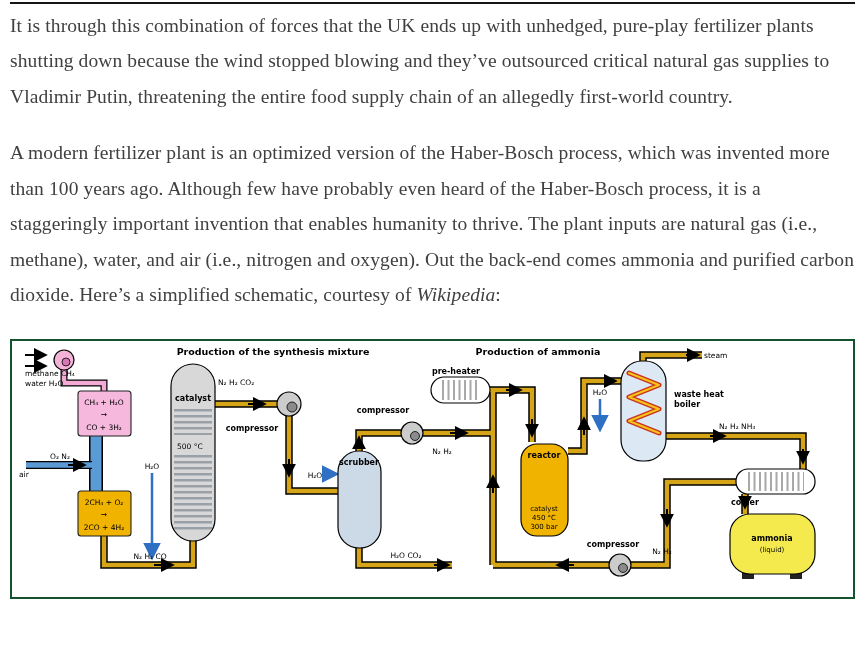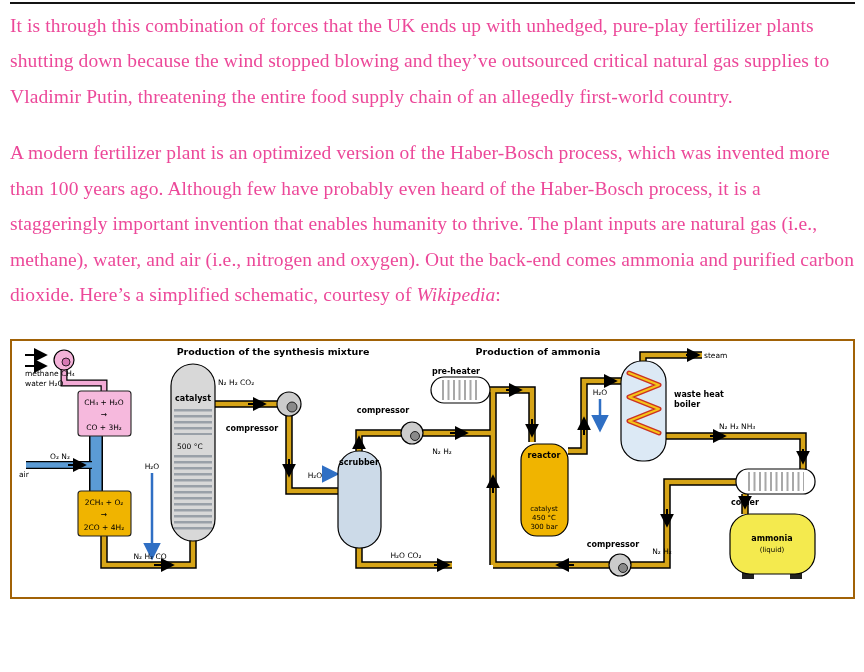--- a/index.html
+++ b/index.html
@@ -1,20 +1,20 @@
 <!DOCTYPE html>
 <html><head>
 <meta charset="utf-8">
 <style>
   html,body{margin:0;padding:0;background:#ffffff;width:864px;height:672px;overflow:hidden;}
-  .page{padding:2px 9px 12px 10px;font-family:"Liberation Serif",serif;color:#ec4899;}
+  .page{padding:2px 9px 12px 10px;font-family:"Liberation Serif",serif;color:#404040;}
   .top-rule{border-top:2px solid #141414;margin:0 0 4px 0;}
   .page p{font-size:19.5px;line-height:1.82;margin:0 0 21px 0;letter-spacing:0.1px;}
   .page p em{}
-  figure{margin:26px 0 0 0;border:2px solid #a16207;background:#fff;width:841px;height:256px;}
+  figure{margin:26px 0 0 0;border:2px solid #14532d;background:#fff;width:841px;height:256px;}
   figure svg{display:block;width:100%;height:100%;}
   .diagram text{font-family:"DejaVu Sans",sans-serif;fill:#000;}
   .t{font-size:7.5px;}
   .tb{font-size:8px;font-weight:bold;}
   .sm{font-size:7px;}
   .title{font-size:9.5px;font-weight:bold;}
 </style>
 </head>
 <body>
 

